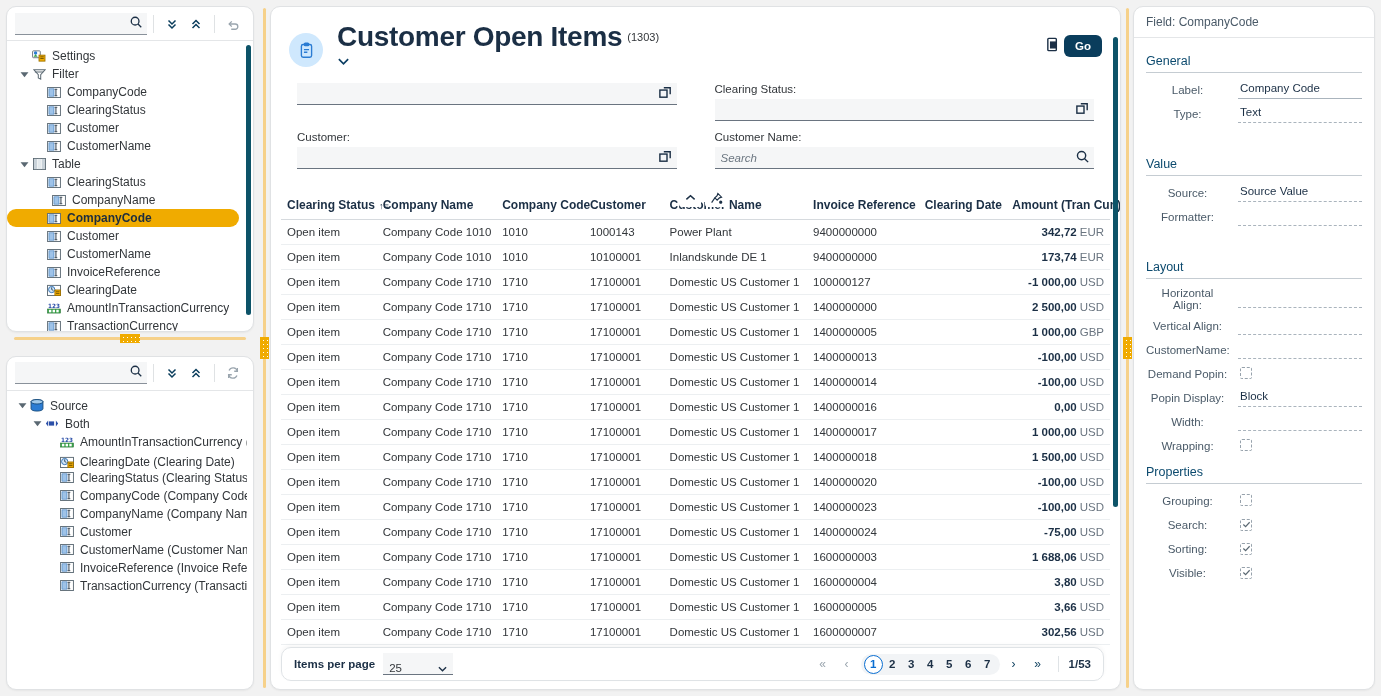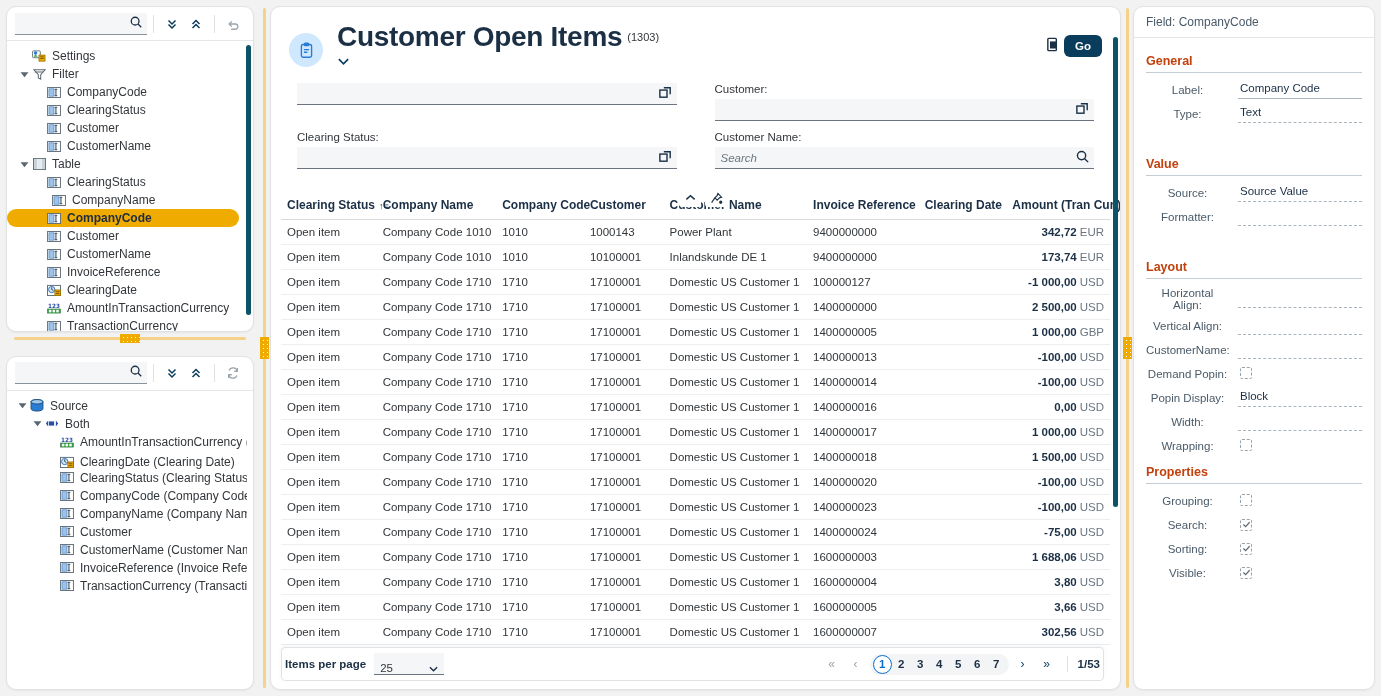--- a/index.html
+++ b/index.html
@@ -113,22 +113,22 @@
                   white-space: nowrap; cursor: pointer; }
   table.grid td { font-size: 11.5px; color: #32363a; padding: 6px 6px;
                   border-bottom: 1px solid #eceff1; white-space: nowrap;
                   overflow: hidden; }
   th.num, td.num { text-align: right; }
   .amt { font-weight: bold; color: #1b2f45; }
   .cur { color: #6a7580; font-weight: normal; margin-left: 3px; }
   .sort-ind { font-size: 9px; margin-left: 4px; color: #1b2f45; }
 
   .pager { position: absolute; left: 10px; right: 16px; bottom: 8px; height: 34px;
-           background: #fff; border: 1px solid #dfe3e6; border-radius: 4px;
-           display: flex; align-items: center; padding: 0 3px;
+           background: #fff; border: 1px solid #dfe3e6; border-radius: 10px;
+           display: flex; align-items: center; padding: 0 12px;
            box-shadow: 0 -2px 4px rgba(0,0,0,.04); }
   .ipp-label { font-size: 11.5px; font-weight: bold; color: #1b2f45; margin-right: 8px; }
   .ipp-select { position: relative; width: 70px; height: 22px; background: #f5f6f7;
                 border-bottom: 1px solid #6a7480; font-size: 11.5px;
                 display: flex; align-items: flex-end; padding: 0 6px; cursor: pointer; }
   .ipp-select .cv { position: absolute; right: 6px; font-size: 8px; color: #1b2f45; }
   .pager-right { margin-left: auto; display: flex; align-items: center; gap: 4px; }
   .pnav { width: 20px; height: 20px; display: flex; align-items: center;
           justify-content: center; color: #0a3d5c; cursor: pointer; font-size: 12px; }
   .pnav.dim { color: #9aa5ae; }
@@ -143,21 +143,21 @@
 
   .main-scroll { position: absolute; right: 2px; top: 30px; width: 5px;
                  height: 470px; background: #0d5368; border-radius: 3px; }
 
   
   .right-col { width: 248px; height: 492px; padding: 6px 6px 6px 0; }
   .prop-panel { height: 684px; }
   .prop-head { padding: 8px 12px; font-size: 12px; color: #4a5a68;
                border-bottom: 1px solid #e4e6e8; }
   .prop-body { flex: 1; overflow: hidden; padding: 6px 12px; }
-  .sec-title { font-size: 12.5px; font-weight: bold; color: #c2410c;
+  .sec-title { font-size: 12.5px; font-weight: normal; color: #0c4a6e;
                margin: 10px 0 4px 0; }
   .sec-rule { height: 1px; background: #c5ccd2; margin-bottom: 8px; }
   .prow { display: flex; align-items: center; margin-bottom: 6px; min-height: 18px; }
   .prow .pl { width: 92px; text-align: center; font-size: 11.5px;
               color: #4a5a68; padding-right: 9px; }
   .prow .pv { flex: 1; font-size: 11.5px; color: #1b2f45; min-height: 17px;
               border-bottom: 1px dashed #aab4bd; padding: 0 2px 1px 2px; cursor: text; }
   .prow .pv.solid { border-bottom: 1px solid #aab4bd; }
   .cbox { width: 12px; height: 12px; border: 1px dashed #97a2ac; border-radius: 2px;
           display: inline-flex; align-items: center; justify-content: center;
@@ -656,28 +656,28 @@
       </div>
 
       <div class="filter-area" id="filter-area">
           <div class="fld">
             <div class="ctl"><input placeholder="" style=""><span class="endicon"><svg width="15" height="15" viewBox="0 0 16 16" fill="none" stroke="#1b2f45" stroke-width="1.5">
                   <rect x="2" y="5.4" width="7.6" height="7.6"></rect>
                   <polyline points="6.2,3 13,3 13,9.8"></polyline>
                 </svg></span></div>
           </div>
           <div class="fld">
-            <label>Customer:</label>
+            <label>Clearing Status:</label>
             <div class="ctl"><input placeholder="" style=""><span class="endicon"><svg width="15" height="15" viewBox="0 0 16 16" fill="none" stroke="#1b2f45" stroke-width="1.5">
                   <rect x="2" y="5.4" width="7.6" height="7.6"></rect>
                   <polyline points="6.2,3 13,3 13,9.8"></polyline>
                 </svg></span></div>
           </div>
           <div class="fld">
-            <label>Clearing Status:</label>
+            <label>Customer:</label>
             <div class="ctl"><input placeholder="" style=""><span class="endicon"><svg width="15" height="15" viewBox="0 0 16 16" fill="none" stroke="#1b2f45" stroke-width="1.5">
                   <rect x="2" y="5.4" width="7.6" height="7.6"></rect>
                   <polyline points="6.2,3 13,3 13,9.8"></polyline>
                 </svg></span></div>
           </div>
           <div class="fld">
             <label>Customer Name:</label>
             <div class="ctl"><input placeholder="Search" style=""><span class="endicon"><svg width="15" height="15" viewBox="0 0 16 16" fill="none" stroke="#1b2f45" stroke-width="1.5">
                   <circle cx="7" cy="7" r="4.4"></circle>
                   <line x1="10.3" y1="10.3" x2="14" y2="14"></line>

